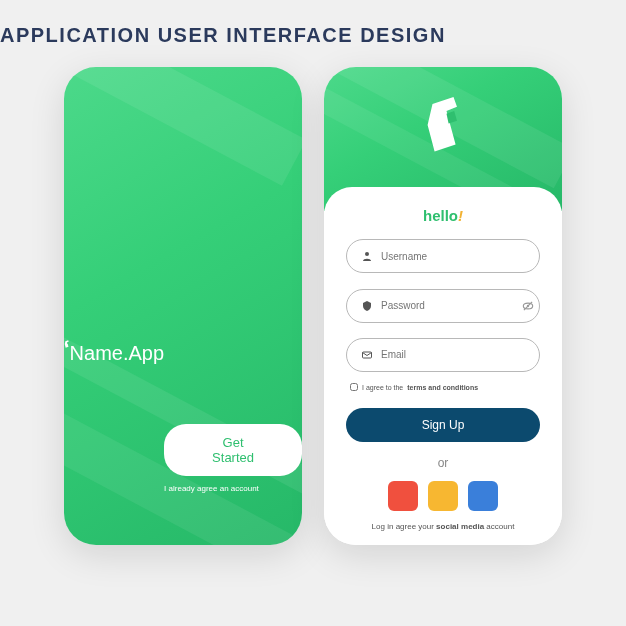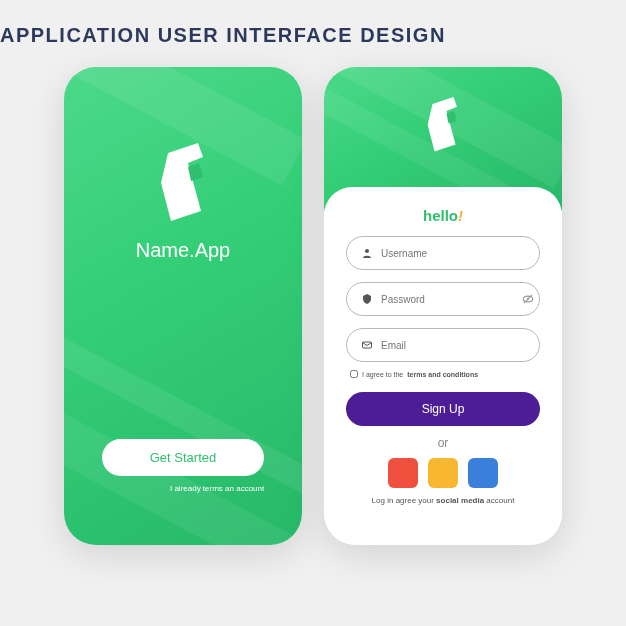--- a/index.html
+++ b/index.html
@@ -63,21 +63,21 @@
     position: absolute;
     width: 340px; height: 46px;
     background: rgba(255,255,255,0.07);
     bottom: 40px; left: -90px;
     transform: rotate(28deg);
   }
   .splash-content {
     position: relative;
     z-index: 2;
     display: flex;
-    flex-direction: column;
+    flex-direction: row;
     align-items: center;
     height: 100%;
     padding-top: 76px;
   }
   .logo {
     width: 60px;
     height: 78px;
     position: relative;
   }
   .logo svg { width: 100%; height: 100%; }
@@ -85,21 +85,21 @@
     color: #fff;
     font-size: 20px;
     font-weight: 500;
     margin-top: 18px;
   }
   .get-started {
     margin-top: auto;
     margin-bottom: 52px;
     display: flex;
     flex-direction: column;
-    align-items: flex-end;
+    align-items: flex-start;
   }
   .get-started button {
     background: #fff;
     border: none;
     color: #2fbf6f;
     font-size: 13px;
     font-weight: 500;
     padding: 11px 48px;
     border-radius: 22px;
     cursor: pointer;
@@ -145,20 +145,21 @@
     top: 120px;
     left: 0; right: 0;
     bottom: 0;
     background: #fff;
     border-top-left-radius: 28px;
     border-top-right-radius: 28px;
     padding: 20px 22px 14px;
     display: flex;
     flex-direction: column;
     align-items: center;
+    justify-content: space-between;
   }
   .hello {
     font-size: 15px;
     font-weight: 700;
     color: #2fbf6f;
   }
   .hello .ex { color: #f2b233; font-style: italic; }
   .field {
     width: 100%;
     border: 1px solid #b8b8b8;
@@ -200,21 +201,21 @@
     font-size: 7px;
     color: #555;
     margin-top: 8px;
     align-self: flex-start;
     padding-left: 4px;
   }
   .terms input { width: 8px; height: 8px; cursor: pointer; }
   .terms .tc { font-weight: 700; }
   .signup-btn {
     width: 100%;
-    background: #4c1d95;
+    background: #0c4a6e;
     color: #fff;
     border: none;
     border-radius: 18px;
     padding: 10px 0;
     font-size: 12px;
     margin-top: 14px;
     cursor: pointer;
   }
   .or {
     font-size: 12px;
@@ -256,21 +257,21 @@
     <div class="splash-content">
       <div class="logo">
         <svg viewBox="0 0 60 78">
           <path d="M 15 10 L 45 0 L 50 14 L 35 20 L 48 68 L 18 78 L 8 40 Z" fill="#fff"></path>
           <path d="M 35 24 L 46 20 L 50 34 L 38 38 Z" fill="#2fbf6f"></path>
         </svg>
       </div>
       <div class="app-name">Name.App</div>
       <div class="get-started">
         <button>Get Started</button>
-        <div class="already">I already terms an account</div>
+        <div class="already">I already agree an account</div>
       </div>
     </div>
   </div>
 
   <div class="phone">
     <div class="login-header">
       <div class="stripe2"></div>
       <div class="logo-sm">
         <svg viewBox="0 0 60 78">
           <path d="M 15 10 L 45 0 L 50 14 L 35 20 L 48 68 L 18 78 L 8 40 Z" fill="#fff"></path>

